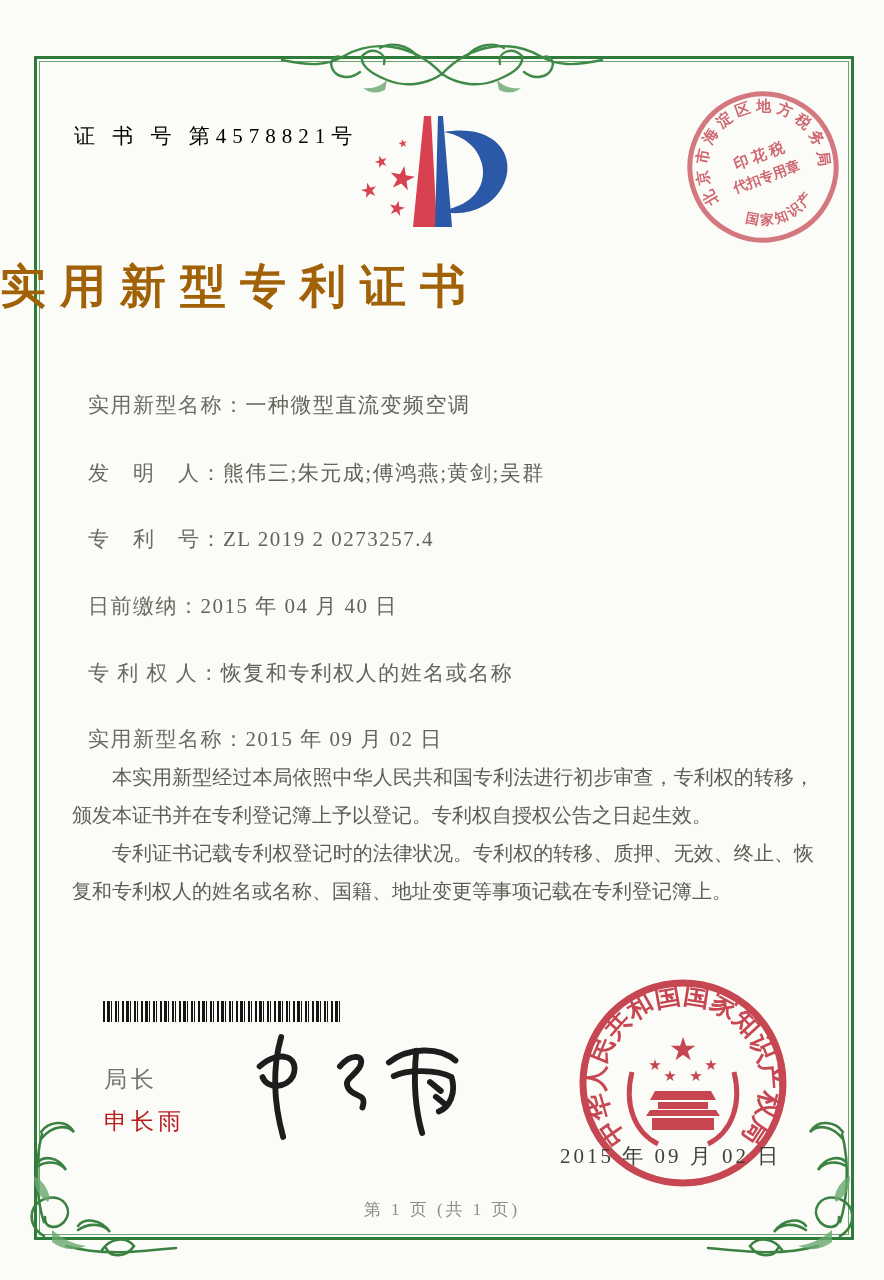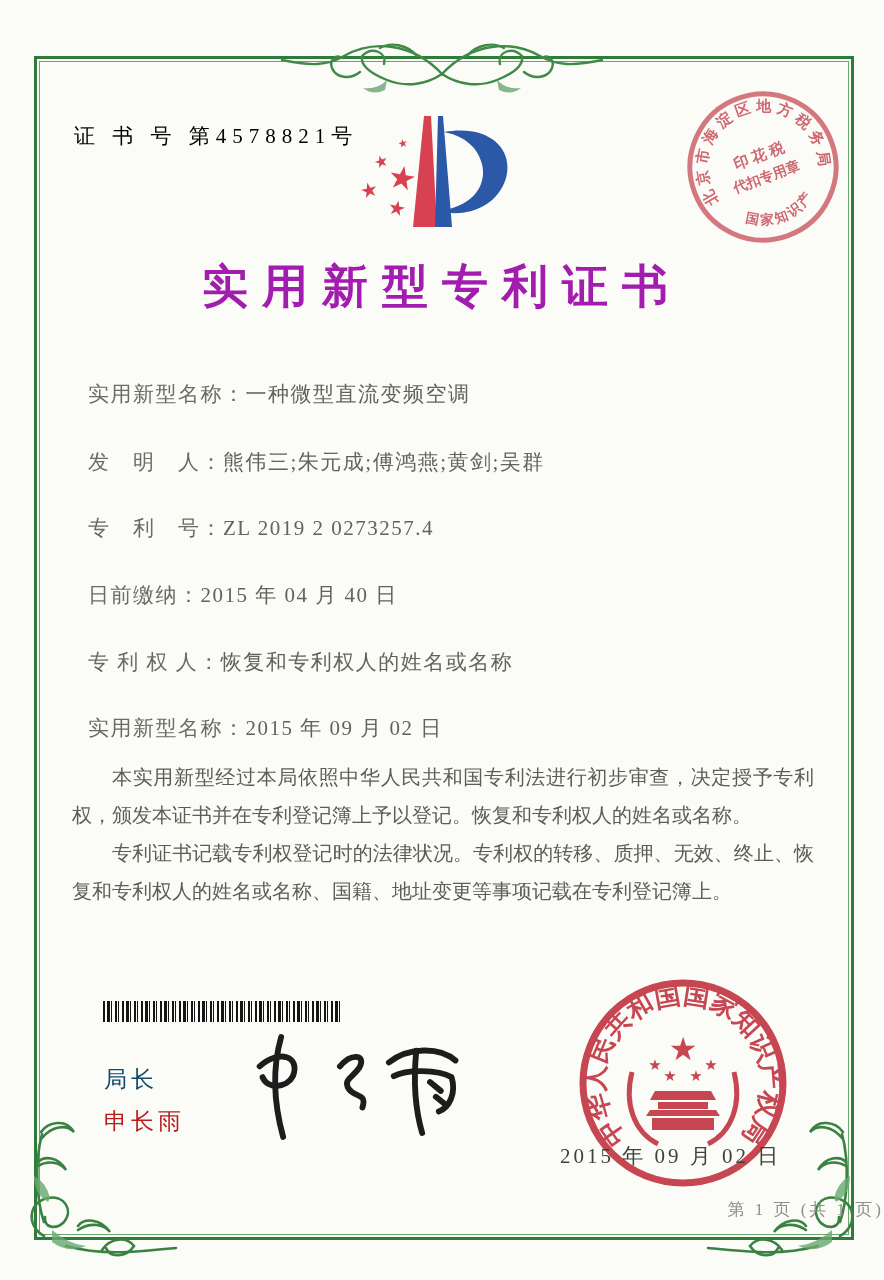--- a/index.html
+++ b/index.html
@@ -16,45 +16,45 @@
   .ornament.top-center{left:272px;top:22px;width:340px;height:80px;}
   .ornament.bottom-left{left:8px;top:1118px;width:170px;height:158px;}
   .ornament.bottom-right{left:706px;top:1118px;width:170px;height:158px;transform:scaleX(-1);}
   
   .cert-number{position:absolute;left:74px;top:122px;font-size:21px;
     letter-spacing:6px;color:#000000;}
   .logo{position:absolute;left:336px;top:104px;width:228px;height:150px;}
   .logo .star{position:absolute;color:#d8414f;line-height:1;font-family:"DejaVu Sans",sans-serif;}
   .tax-seal{position:absolute;left:682px;top:86px;width:162px;height:162px;
     transform:rotate(-20deg);opacity:.88;}
-  .title{position:absolute;left:0;top:256px;width:100%;text-align:center;
-    font-size:46px;font-weight:bold;letter-spacing:14px;color:#a21caf;}
+  .title{position:absolute;left:0;top:256px;width:100%;text-align:left;
+    font-size:46px;font-weight:bold;letter-spacing:14px;color:#a16207;}
   
   .field{position:absolute;left:88px;font-size:21px;color:#6b6b61;
-    letter-spacing:1.5px;white-space:nowrap;}
+    letter-spacing:1.5px;white-space:nowrap;margin-top:11px;}
   .field .value{color:#63635a;}
   .f0{top:380px;} .f1{top:448px;} .f2{top:514px;} .f3{top:581px;}
   .f4{top:648px;} .f5{top:714px;}
   
   .body-text{position:absolute;left:72px;top:758px;width:742px;
     font-size:20px;line-height:38px;color:#5d5d54;text-align:justify;}
   .body-text p{margin:0;text-indent:2em;}
   
   .barcode{position:absolute;left:103px;top:1001px;width:240px;height:21px;
     background:repeating-linear-gradient(90deg,
       #151515 0 2px,transparent 2px 4px,#151515 4px 7px,transparent 7px 8px,
       #151515 8px 9px,transparent 9px 12px,#151515 12px 14px,transparent 14px 15px,
       #151515 15px 16px,transparent 16px 19px);}
-  .signer-title{position:absolute;left:104px;top:1064px;font-size:23px;color:#0c4a6e;letter-spacing:4px;}
+  .signer-title{position:absolute;left:104px;top:1064px;font-size:23px;color:#737373;letter-spacing:4px;}
   .signer-name{position:absolute;left:104px;top:1106px;font-size:23px;color:#b91c1c;letter-spacing:4px;}
   .signature{position:absolute;left:242px;top:1022px;width:235px;height:125px;}
   .office-seal{position:absolute;left:576px;top:976px;width:214px;height:214px;opacity:.92;}
   .issue-date{position:absolute;left:560px;top:1142px;font-size:21px;
     letter-spacing:3px;color:#403f37;z-index:5;}
-  .page-footer{position:absolute;left:0;top:1198px;width:100%;text-align:right;
+  .page-footer{position:absolute;left:0;top:1198px;width:100%;text-align:center;
     font-size:17px;letter-spacing:3px;color:#8a9284;}
 </style>
 </head>
 <body>
 
 <div class="border-outer">
   <div class="border-inner"></div>
 </div>
 
 <svg class="ornament top-center" viewBox="0 0 340 80">
@@ -152,21 +152,21 @@
   <span class="label">日前缴纳：</span><span class="value">2015 年 04 月 40 日</span>
 </div>
 <div class="field f4">
   <span class="label">专 利 权 人：</span><span class="value">恢复和专利权人的姓名或名称</span>
 </div>
 <div class="field f5">
   <span class="label">实用新型名称：</span><span class="value">2015 年 09 月 02 日</span>
 </div>
 
 <div class="body-text">
-  <p>本实用新型经过本局依照中华人民共和国专利法进行初步审查，决定授予专利权，颁发本证书并在专利登记簿上予以登记。恢复和专利权人的姓名或名称。</p>
+  <p>本实用新型经过本局依照中华人民共和国专利法进行初步审查，专利权的转移，颁发本证书并在专利登记簿上予以登记。专利权自授权公告之日起生效。</p>
   <p>专利证书记载专利权登记时的法律状况。专利权的转移、质押、无效、终止、恢复和专利权人的姓名或名称、国籍、地址变更等事项记载在专利登记簿上。</p>
 </div>
 
 <div class="barcode"></div>
 
 <div class="signer-title">局长</div>
 <div class="signer-name">申长雨</div>
 <svg class="signature" viewBox="0 0 240 125">
   <g stroke="#1d1d1d" stroke-width="6" fill="none" stroke-linecap="round" stroke-linejoin="round">
     <path d="M40,14 C32,42 31,76 42,116"></path>

